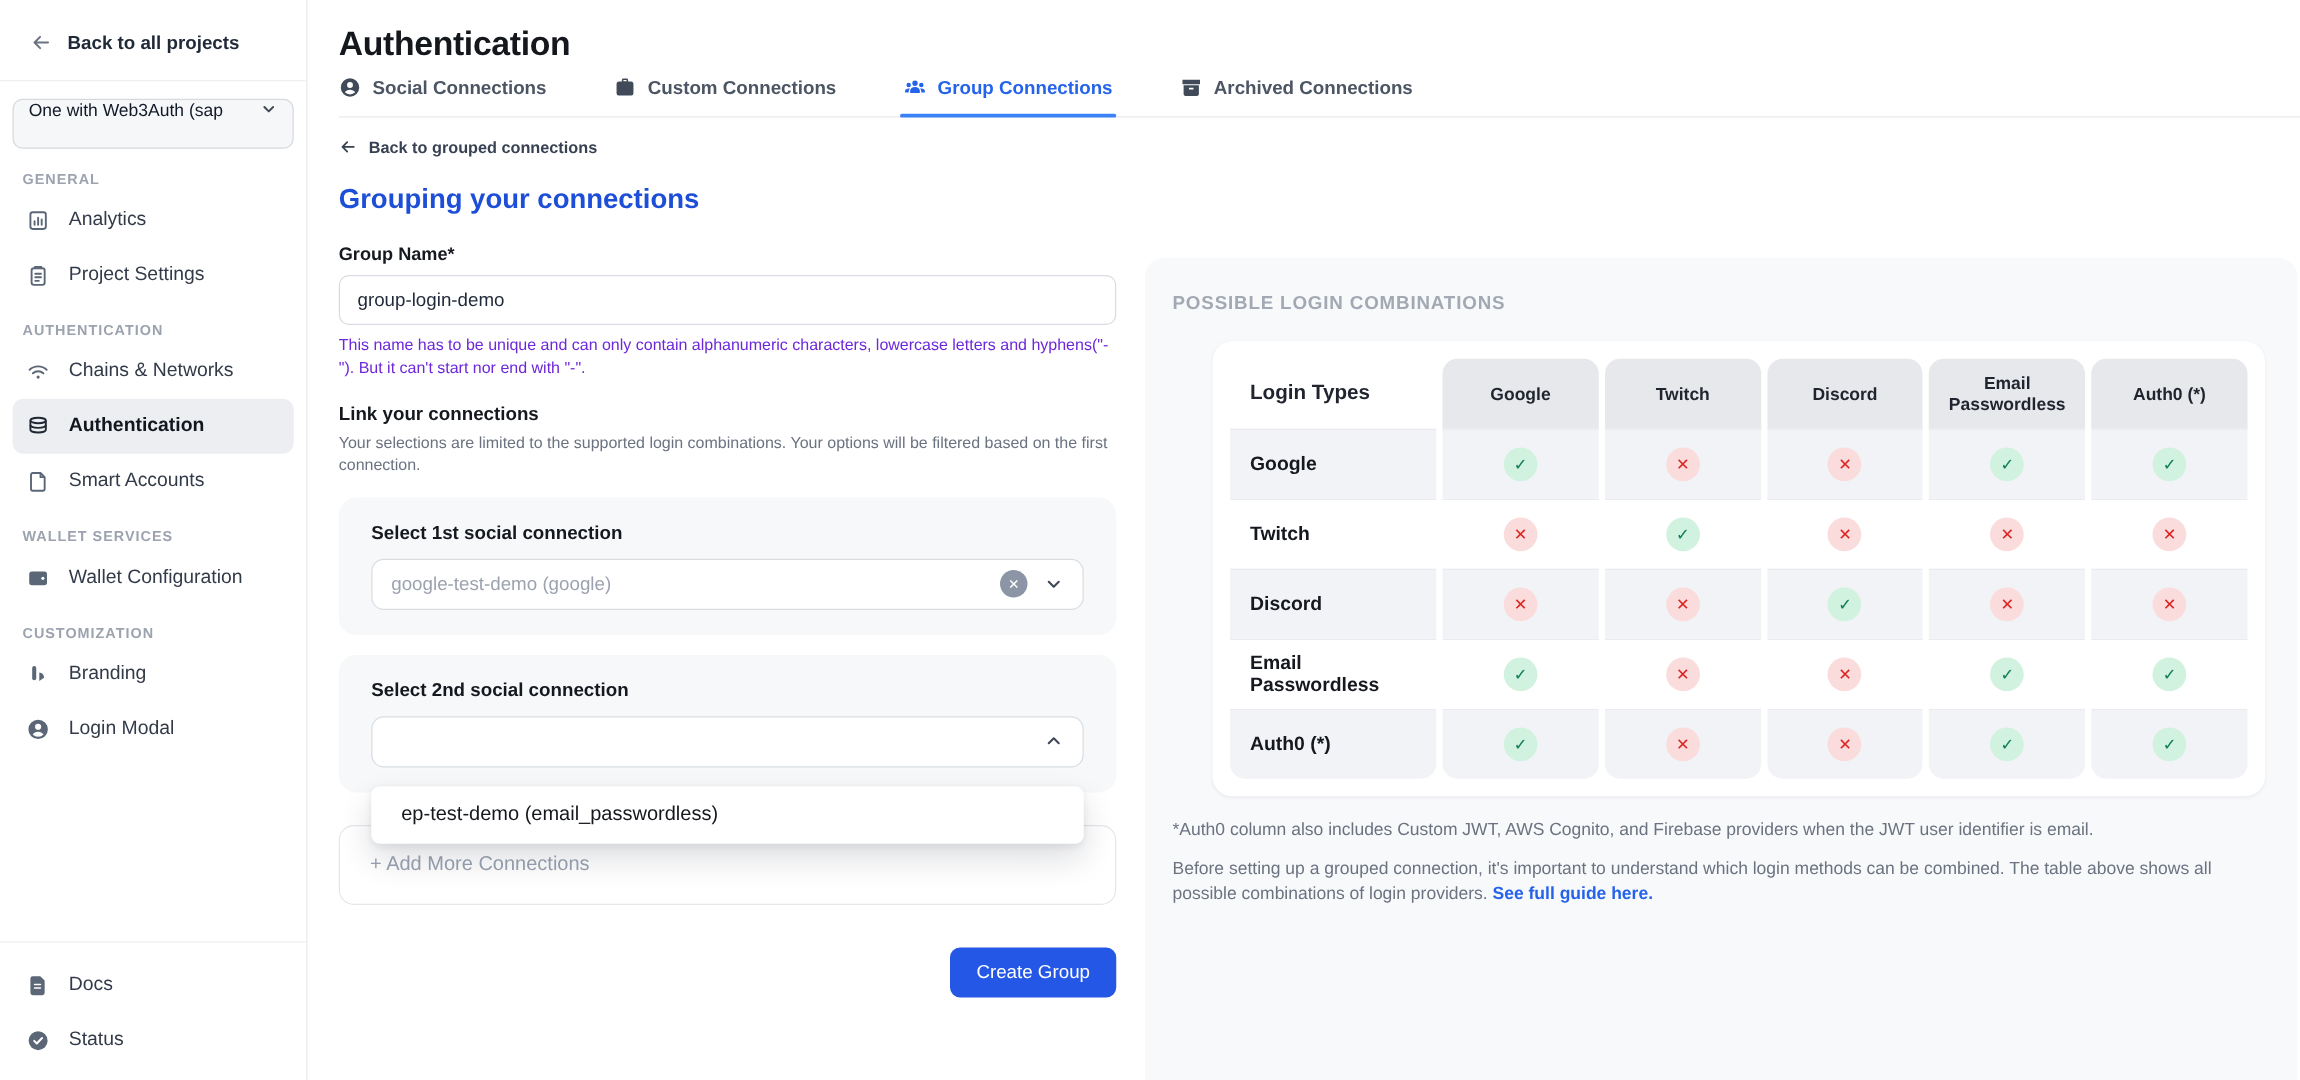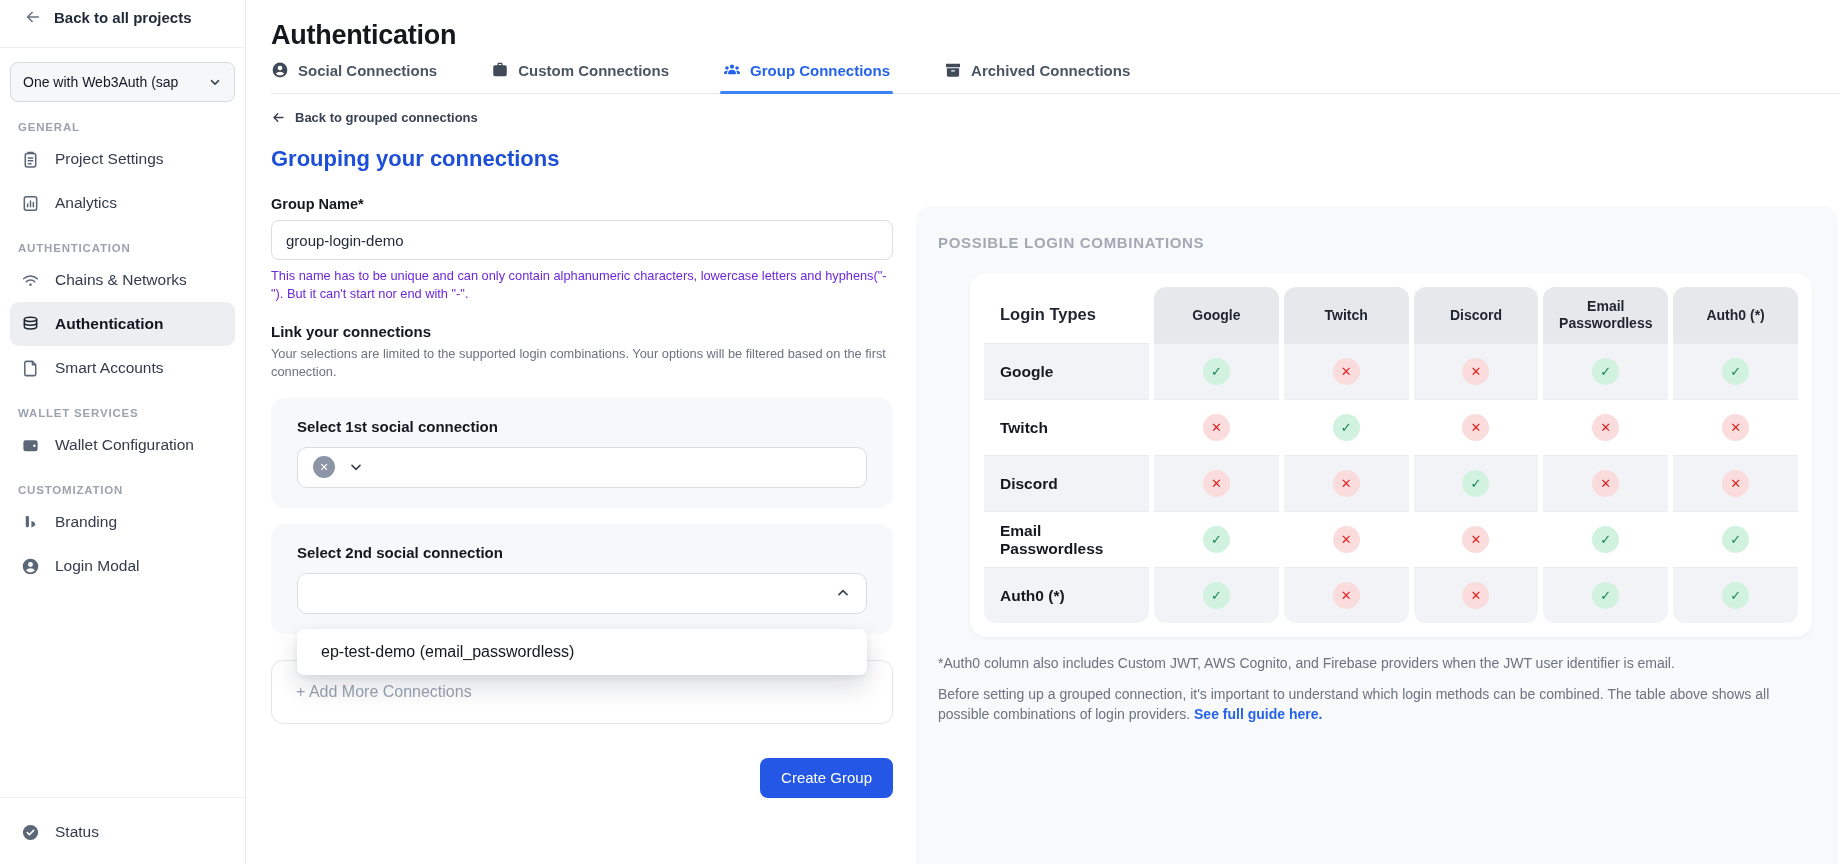--- a/index.html
+++ b/index.html
@@ -3,25 +3,25 @@
 <meta charset="utf-8">
 <style>
   * { margin:0; padding:0; box-sizing:border-box; }
   html,body { width:1840px; height:864px; overflow:hidden; background:#fff;
     font-family:"Liberation Sans","DejaVu Sans",sans-serif; color:#15181e; }
   body { display:flex; }
 
   
   .sidebar { width:246px; flex-shrink:0; height:100%; border-right:1px solid #e8eaee;
     display:flex; flex-direction:column; background:#fff; }
-  .sb-back { display:flex; align-items:center; gap:12px; padding:8px 24px 21px;
+  .sb-back { display:flex; align-items:center; gap:12px; padding:25px 24px 21px;
     font-size:15px; font-weight:600; color:#1f2937; border-bottom:1px solid #eef0f3; cursor:pointer; }
   .sb-back svg { color:#6b7280; }
   .project-select { margin:14px 10px 2px; height:40px; border:1px solid #d6dade; background:#f6f7f9;
-    border-radius:8px; display:flex; align-items:center; gap:6px; padding:0 12px; font-size:14px;
+    border-radius:8px; display:flex; gap:6px; padding:0 12px; font-size:14px;
     color:#111827; cursor:pointer; }
   .project-select .ps-text { flex:1; white-space:nowrap; overflow:hidden; }
   .sb-nav { padding:0 10px; }
   .sb-section { font-size:11.5px; font-weight:700; letter-spacing:.07em; color:#9ca3af; margin:17px 8px 4px; }
   .sb-item { display:flex; align-items:center; gap:15px; height:44px; padding:0 11px;
     border-radius:9px; font-size:15.5px; font-weight:500; color:#333b49; cursor:pointer; }
   .sb-item .sb-ic { display:flex; color:#5b6676; }
   .sb-item.active { background:#eceef2; color:#12161d; font-weight:600; }
   .sb-item.active .sb-ic { color:#1f2733; }
   .sb-spacer { flex:1; }
@@ -121,34 +121,34 @@
           <polyline points="5 8 10 13 15 8"></polyline>
         </svg>
     </span>
   </div>
 
   <nav class="sb-nav">
     <div class="sb-section">GENERAL</div>
     <div class="sb-item">
       <span class="sb-ic">
           <svg width="19" height="19" viewBox="0 0 20 20" fill="none" stroke="currentColor" stroke-width="1.6" stroke-linecap="round">
+            <rect x="3.5" y="3" width="13" height="14" rx="2"></rect>
+            <path d="M7 13.5v-3M10 13.5v-6M13 13.5v-4.5"></path>
+          </svg>
+        </span>
+      <span>Analytics</span>
+    </div>
+    <div class="sb-item">
+      <span class="sb-ic">
+          <svg width="19" height="19" viewBox="0 0 20 20" fill="none" stroke="currentColor" stroke-width="1.6" stroke-linecap="round">
             <rect x="4.5" y="3.8" width="11" height="14" rx="2"></rect>
             <path d="M7.5 3.8V2.6h5v1.2M7.6 8.4h4.8M7.6 11.4h4.8M7.6 14.4h3"></path>
           </svg>
         </span>
       <span>Project Settings</span>
-    </div>
-    <div class="sb-item">
-      <span class="sb-ic">
-          <svg width="19" height="19" viewBox="0 0 20 20" fill="none" stroke="currentColor" stroke-width="1.6" stroke-linecap="round">
-            <rect x="3.5" y="3" width="13" height="14" rx="2"></rect>
-            <path d="M7 13.5v-3M10 13.5v-6M13 13.5v-4.5"></path>
-          </svg>
-        </span>
-      <span>Analytics</span>
     </div>
 
     <div class="sb-section">AUTHENTICATION</div>
     <div class="sb-item">
       <span class="sb-ic">
           <svg width="19" height="19" viewBox="0 0 20 20" fill="none" stroke="currentColor" stroke-width="1.6" stroke-linecap="round">
             <path d="M2.8 8.2a10.5 10.5 0 0 1 14.4 0"></path>
             <path d="M5.6 11.2a6.5 6.5 0 0 1 8.8 0"></path>
             <circle cx="10" cy="14.4" r="1.3" fill="currentColor" stroke="none"></circle>
           </svg>
@@ -202,20 +202,29 @@
             <path fill="currentColor" d="M10 1.8a8.2 8.2 0 1 0 0 16.4 8.2 8.2 0 0 0 0-16.4zm0 3.4a2.6 2.6 0 1 1 0 5.2 2.6 2.6 0 0 1 0-5.2zm0 11a6.5 6.5 0 0 1-4.6-1.9c.9-1.5 2.6-2.4 4.6-2.4s3.7.9 4.6 2.4a6.5 6.5 0 0 1-4.6 1.9z"></path>
           </svg>
         </span>
       <span>Login Modal</span>
     </div>
   </nav>
 
   <div class="sb-spacer"></div>
 
   <div class="sb-footer">
+    <div class="sb-item">
+      <span class="sb-ic">
+          <svg width="19" height="19" viewBox="0 0 20 20">
+            <path fill="currentColor" d="M5.5 2h6.3L15.5 5.7V16a2 2 0 0 1-2 2h-8a2 2 0 0 1-2-2V4a2 2 0 0 1 2-2z"></path>
+            <path stroke="#fff" stroke-width="1.3" stroke-linecap="round" d="M7 9h5M7 12h5"></path>
+          </svg>
+        </span>
+      <span>Docs</span>
+    </div>
     <div class="sb-item">
       <span class="sb-ic">
           <svg width="19" height="19" viewBox="0 0 20 20">
             <circle cx="10" cy="10" r="8" fill="currentColor"></circle>
             <path d="M6.7 10.2l2.2 2.2 4.4-4.6" stroke="#fff" stroke-width="1.7" fill="none" stroke-linecap="round" stroke-linejoin="round"></path>
           </svg>
         </span>
       <span>Status</span>
     </div>
   </div>
@@ -276,20 +285,21 @@
       <div class="field-label">Group Name*</div>
       <input class="text-input" type="text" value="group-login-demo" style="">
       <p class="help">This name has to be unique and can only contain alphanumeric characters, lowercase letters and hyphens("-"). But it can't start nor end with "-".</p>
 
       <div class="section-h">Link your connections</div>
       <p class="section-d">Your selections are limited to the supported login combinations. Your options will be filtered based on the first connection.</p>
 
       <div class="conn-card">
         <div class="conn-label">Select 1st social connection</div>
         <div class="select">
+          <span class="value">google-test-demo (google)</span>
           <span class="clear-x">✕</span>
           <span class="chev">
               <svg width="16" height="16" viewBox="0 0 20 20" fill="none" stroke="currentColor" stroke-width="2.1" stroke-linecap="round" stroke-linejoin="round">
                 <polyline points="5 8 10 13 15 8"></polyline>
               </svg>
             </span>
         </div>
       </div>
 
       <div class="conn-card">

